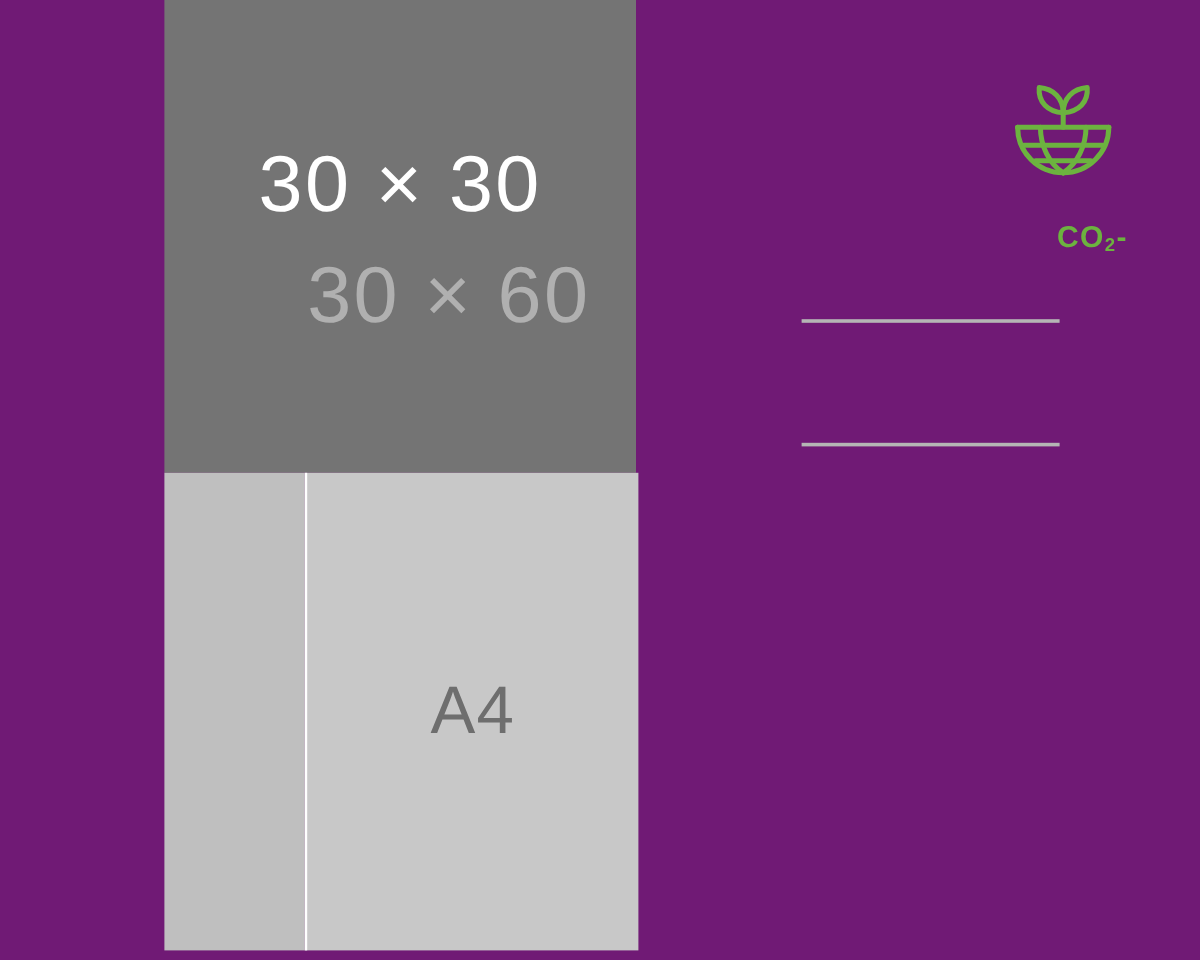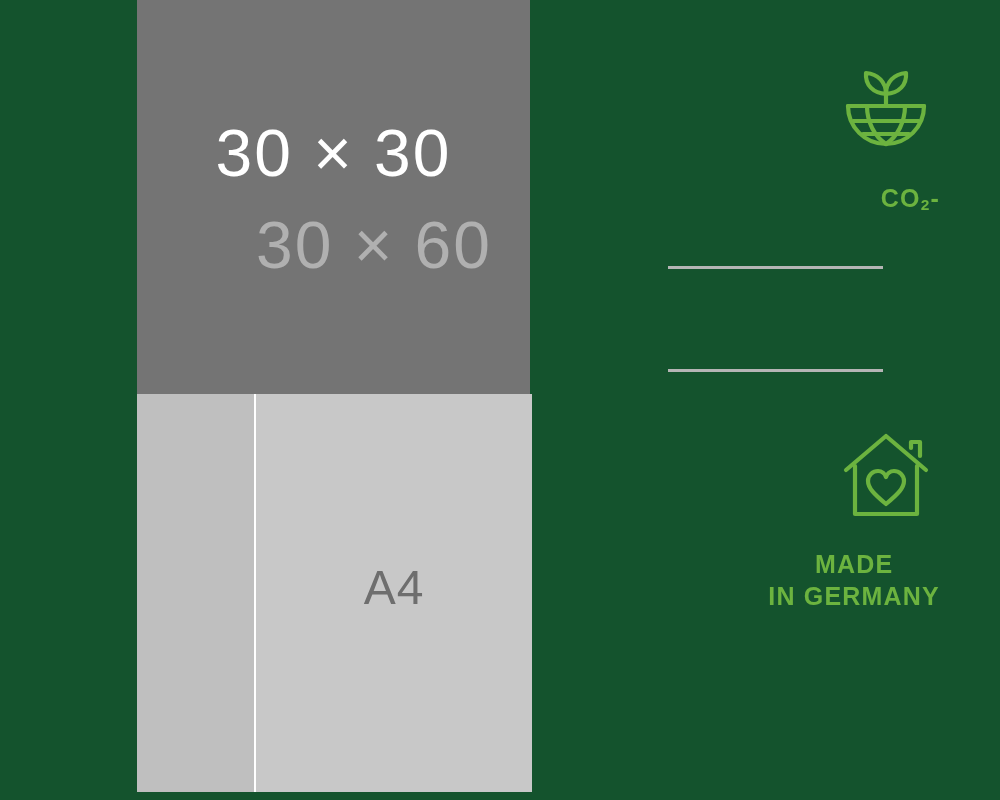--- a/index.html
+++ b/index.html
@@ -10,21 +10,21 @@
   body {
     width: 1000px;
     height: 800px;
     font-family: "Liberation Sans", sans-serif;
     overflow: hidden;
   }
   .page {
     position: relative;
     width: 1000px;
     height: 800px;
-    background: #14532d;
+    background: #701a75;
   }
 
   
   .size-diagram {
     position: absolute;
     left: 137px;
     top: 0px;
     width: 393px;
     height: 792px;
   }
@@ -77,21 +77,21 @@
     letter-spacing: 2px;
     line-height: 1;
   }
   .label-a4 {
     position: absolute;
     left: 0;
     top: 170px;
     width: 276px;
     text-align: center;
     color: #6e6e6e;
-    font-size: 48px;
+    font-size: 56px;
     font-weight: 300;
     letter-spacing: 1px;
     line-height: 1;
   }
 
   
   .features {
     position: absolute;
     left: 610px;
     top: 0px;
@@ -185,31 +185,15 @@
 
     <div class="sp-2"></div>
     <div class="divider"></div>
     <div class="sp-3"></div>
 
 
     <div class="sp-2"></div>
     <div class="divider"></div>
     <div class="sp-4"></div>
 
-    <div class="feature feature-3">
-      <div class="feature-icon">
-        <svg width="108" height="108" viewBox="0 0 108 108" fill="none" stroke="#6cb33f" stroke-width="4.2" stroke-linecap="round" stroke-linejoin="round">
-
-          <path d="M14 48 L54 14 L94 48"></path>
-
-          <path d="M23 44 L23 92 L85 92 L85 44"></path>
-
-          <path d="M79 26 L79 20 L88 20 L88 34"></path>
-
-          <path d="M54 82 C42 72, 36 66, 36 59 C36 53, 41 49, 46 49 C50 49, 53 52, 54 55 C55 52, 58 49, 62 49 C67 49, 72 53, 72 59 C72 66, 66 72, 54 82 Z"></path>
-        </svg>
-      </div>
-      <div class="feature-caption">MADE
-IN GERMANY</div>
-    </div>
 
   </div>
 </div>
 
 </body></html>

